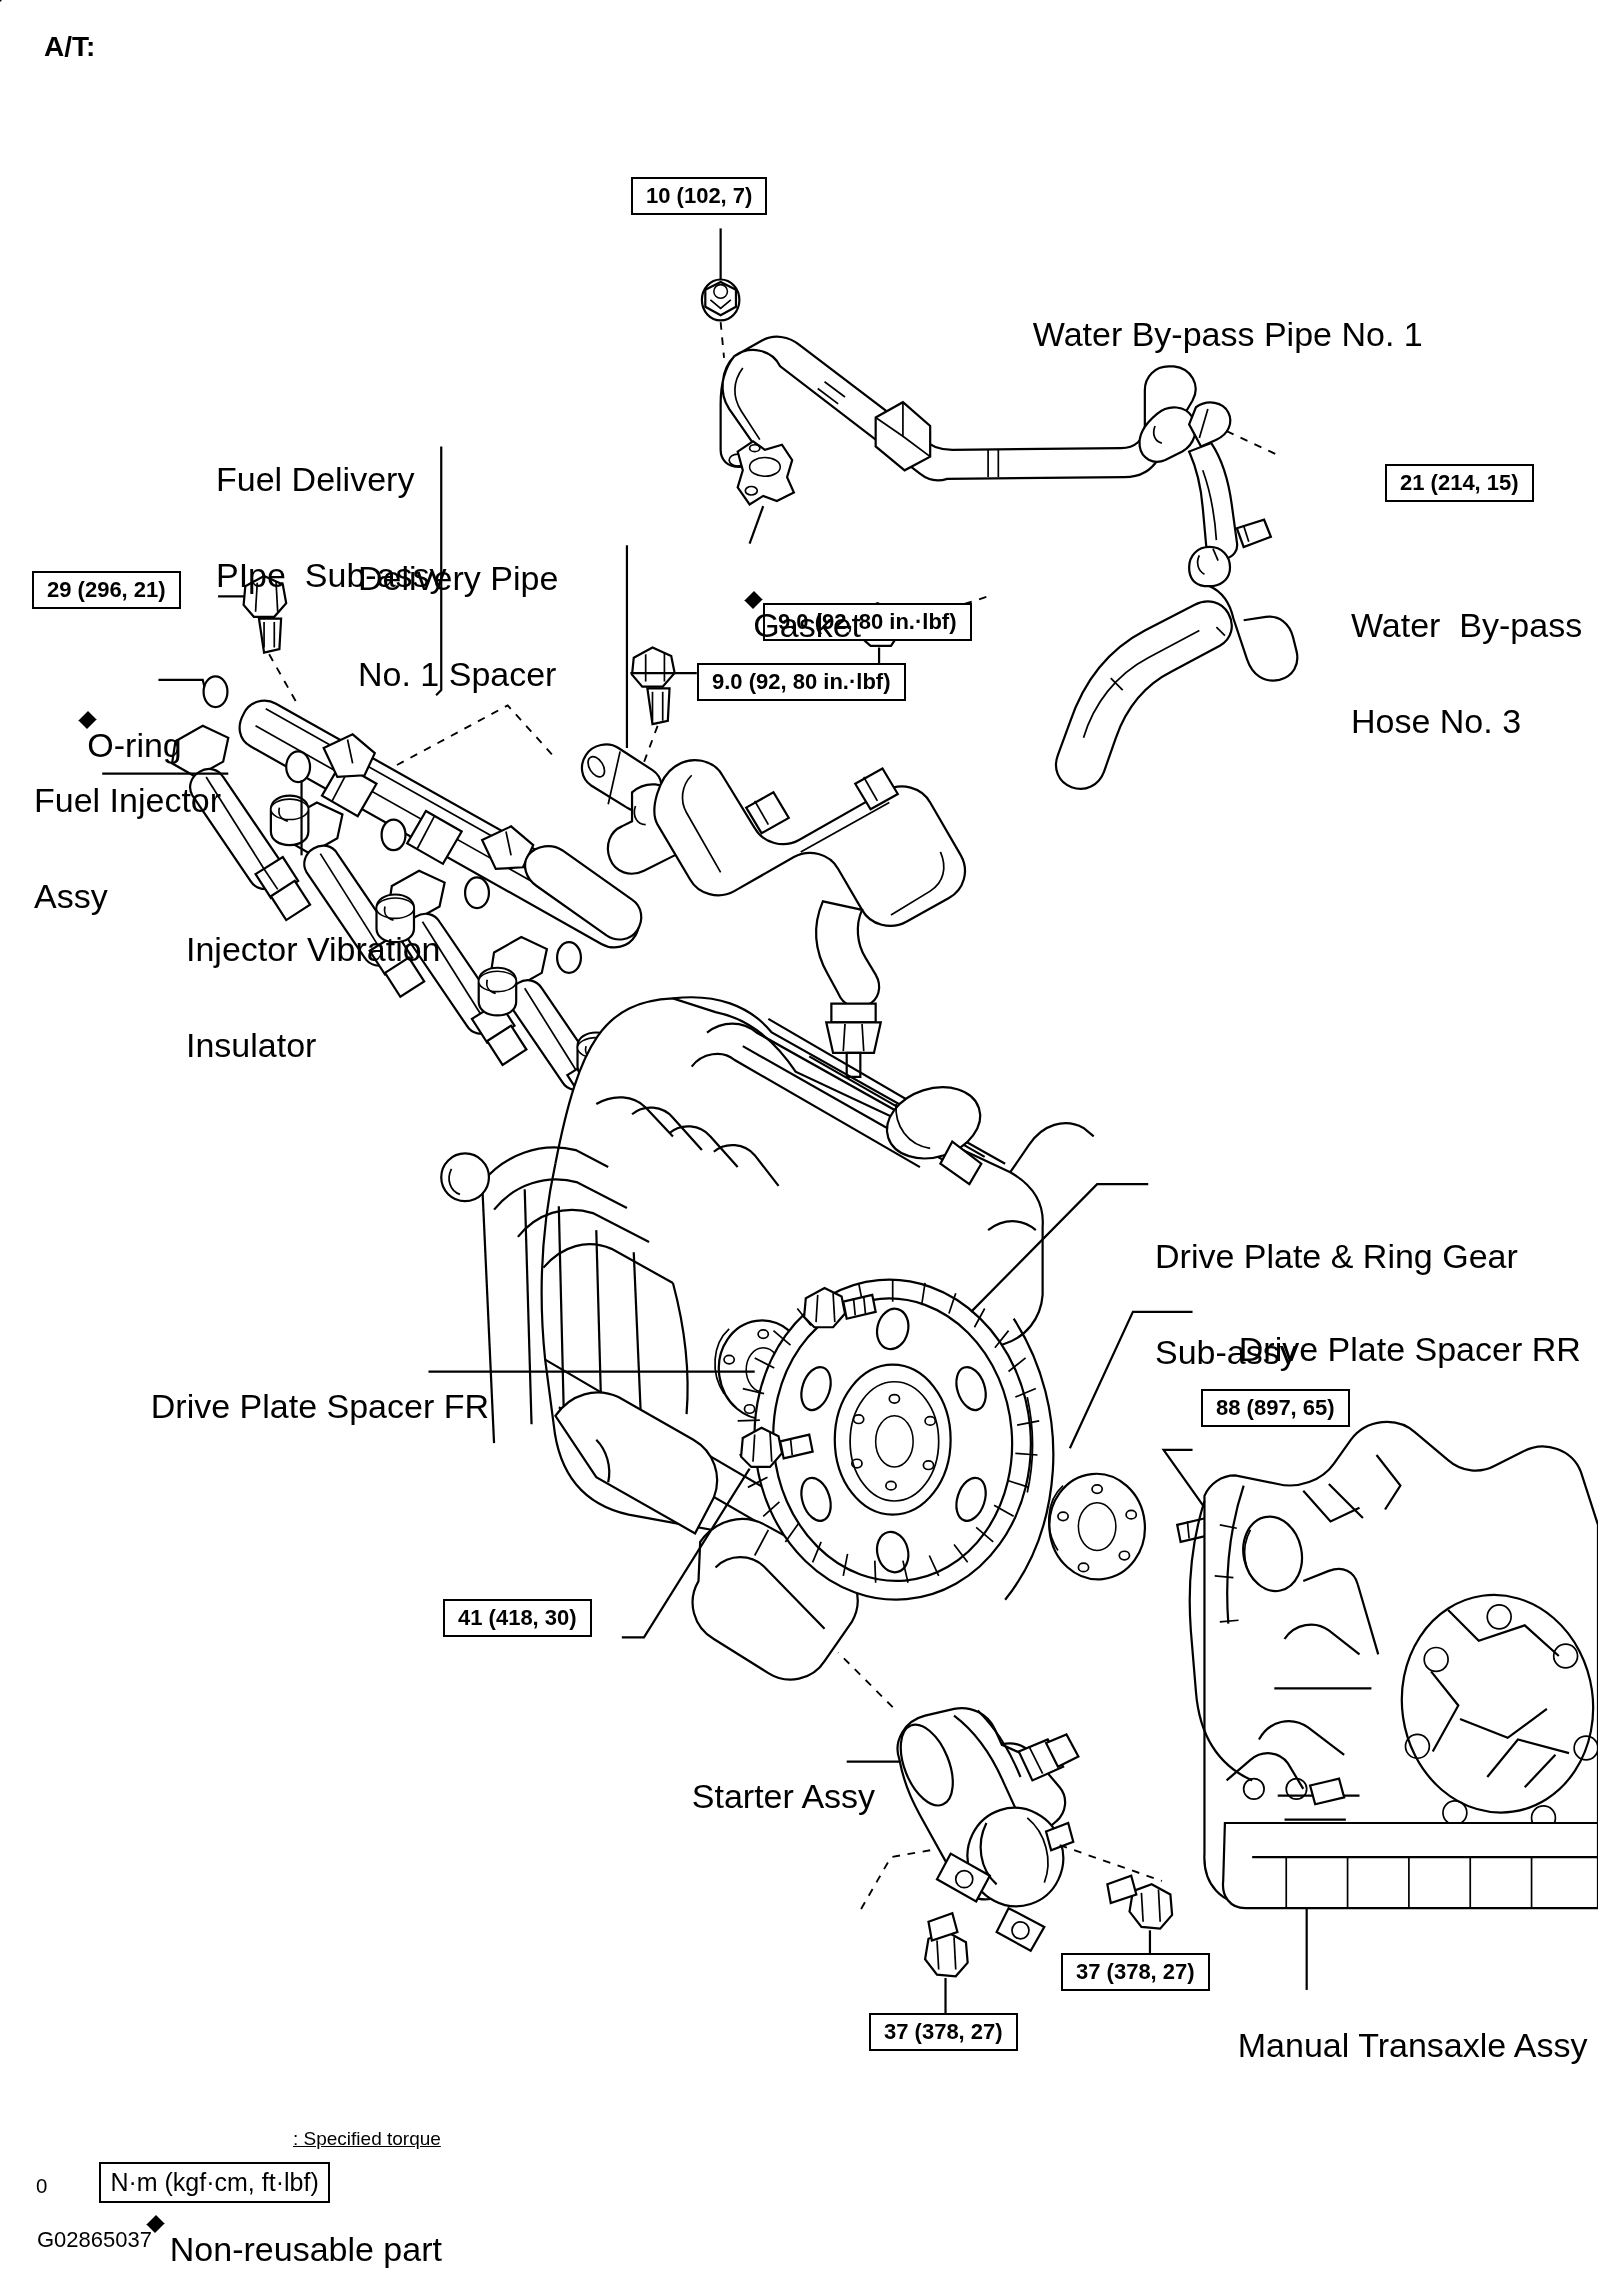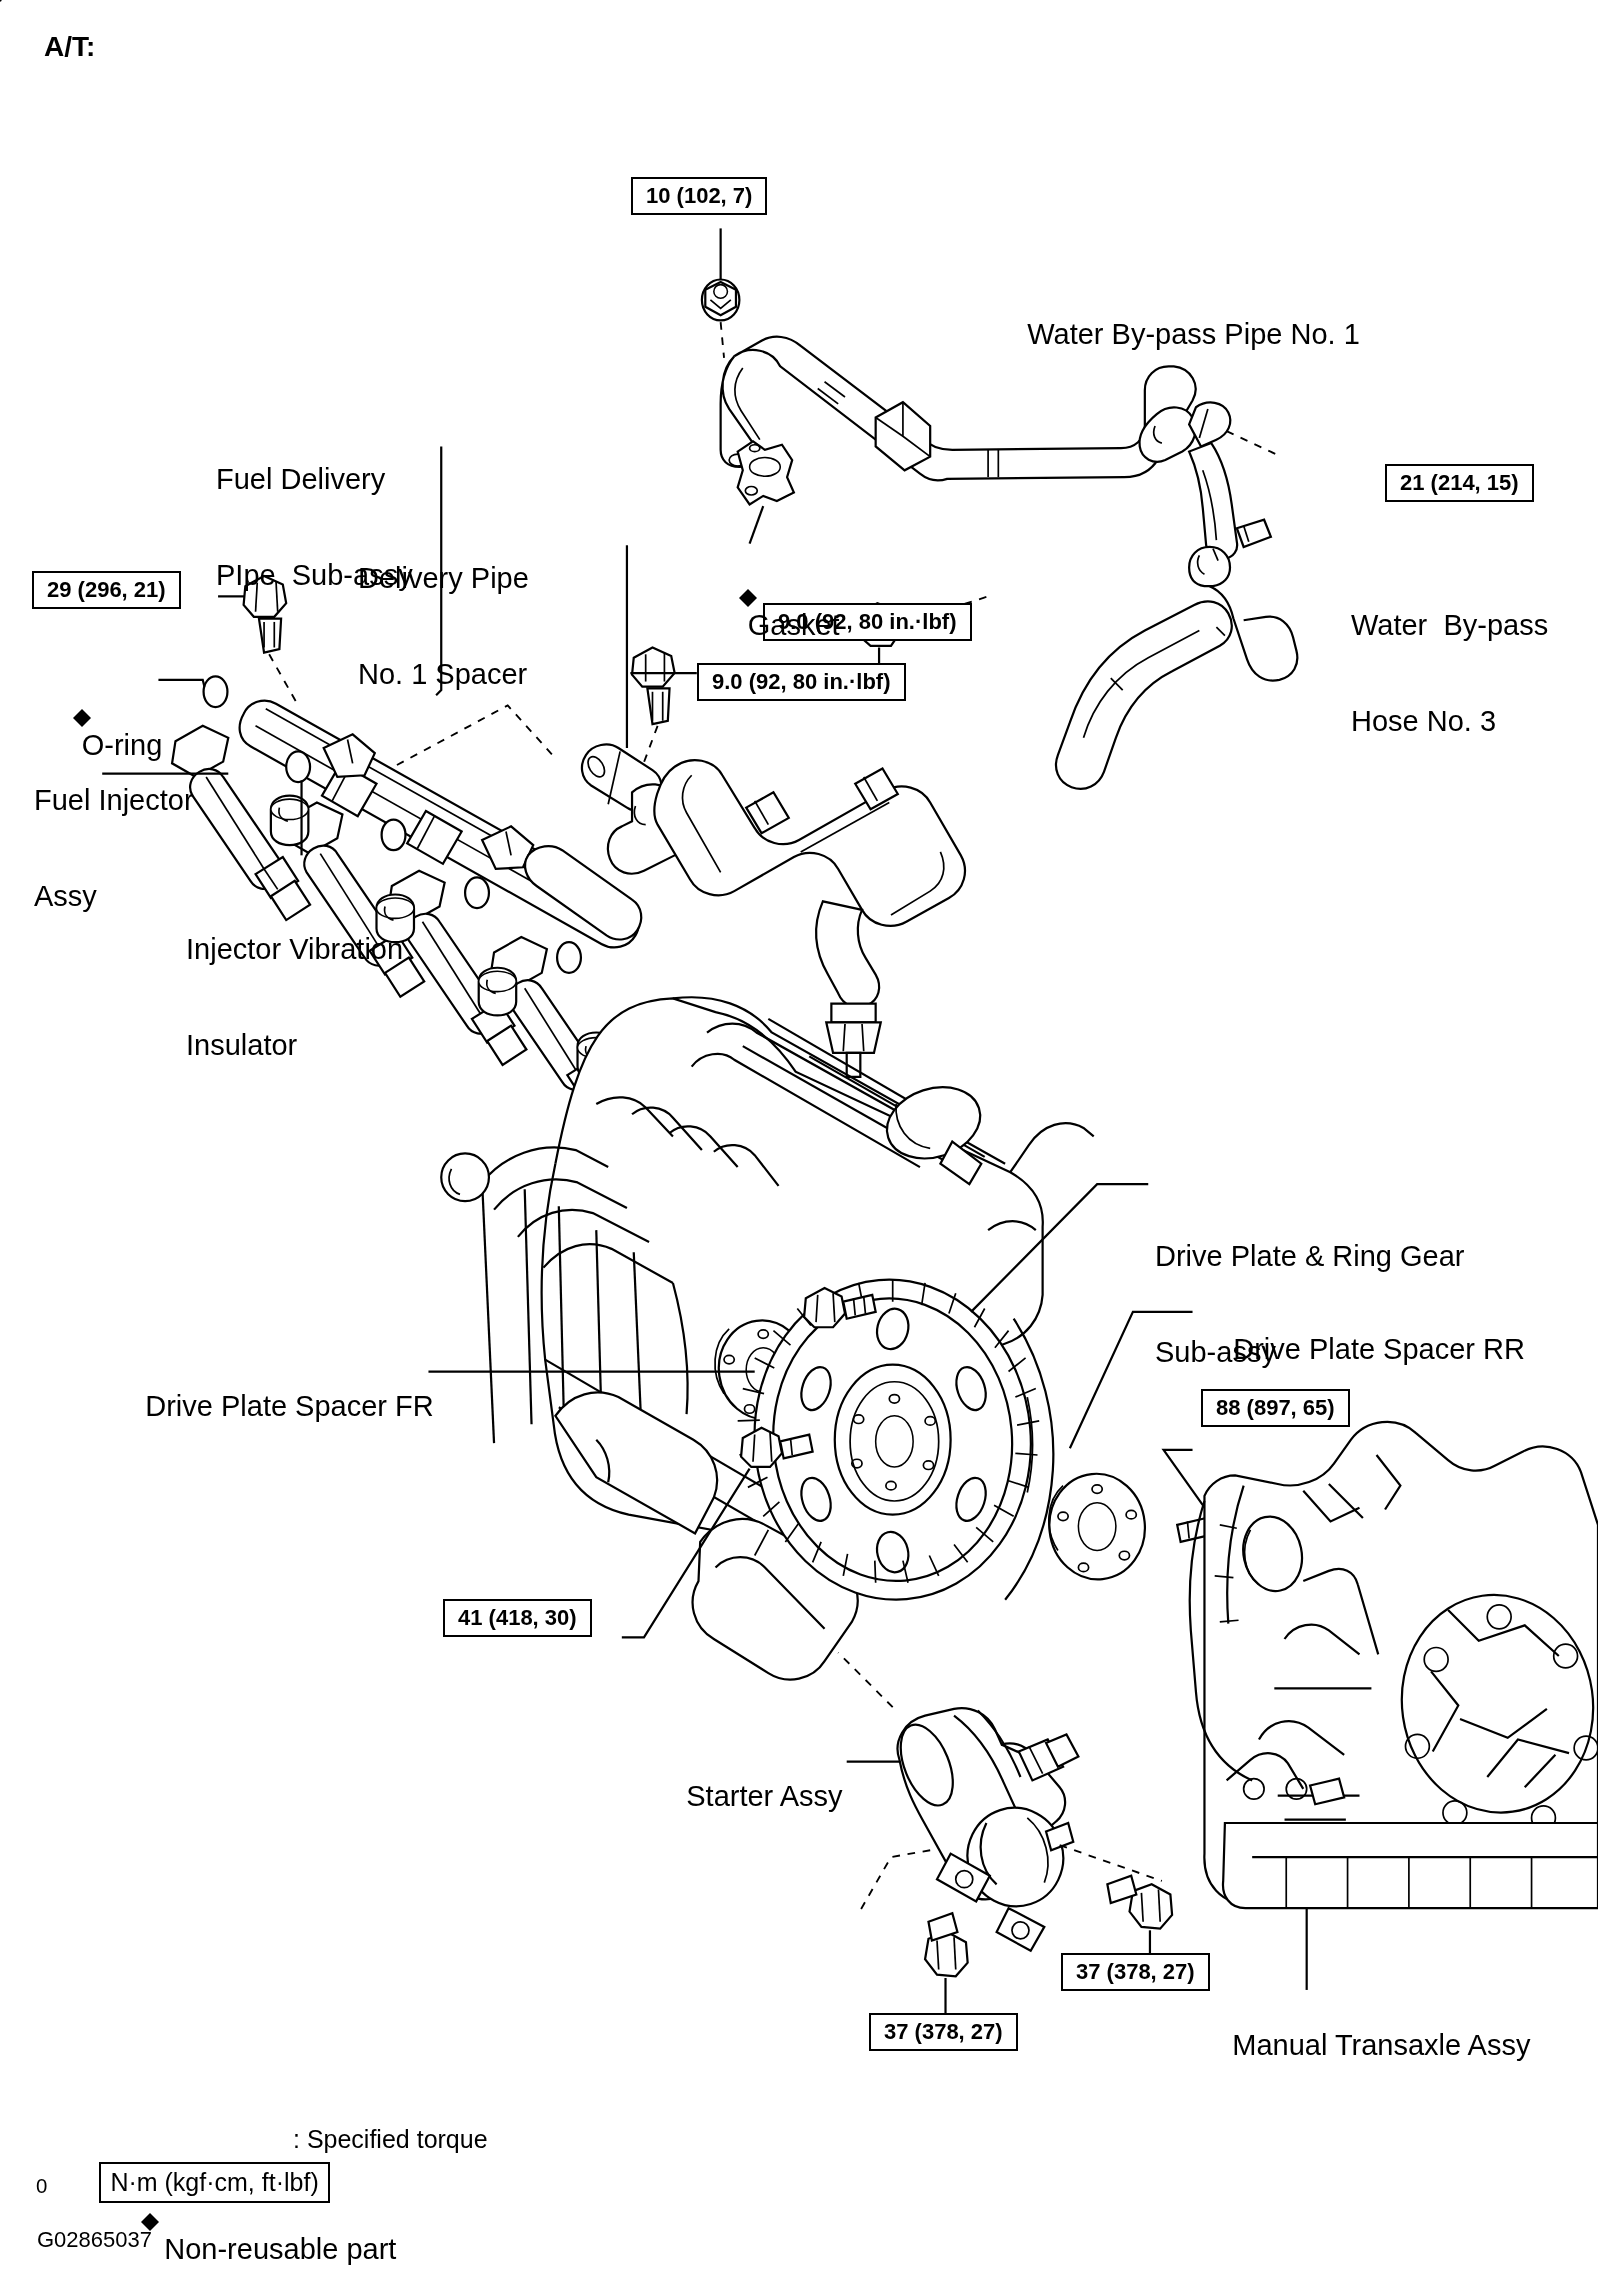--- a/index.html
+++ b/index.html
@@ -1,18 +1,18 @@
 <!DOCTYPE html>
 <html style="font-size:13.6px"><head>
 <meta charset="utf-8">
 <style>
   html,body{margin:0;padding:0;background:#fff;}
   body{width:1598px;height:2295px;position:relative;font-family:"Liberation Sans",sans-serif;color:#000;overflow:hidden;}
   #sheet{position:absolute;left:0;top:0;width:1290px;height:2295px;background:#fff;}
-  .lbl{position:absolute;font-family:"Liberation Sans",sans-serif;font-size:29px;line-height:32px;color:#000;white-space:pre;}
+  .lbl{position:absolute;font-family:"Liberation Sans",sans-serif;font-size:34px;line-height:32px;color:#000;white-space:pre;}
   .lbl.big{font-size:28px;font-weight:bold;}
   .tbox{position:absolute;border:2.6px solid #000;background:#fff;font-family:"Liberation Sans",sans-serif;font-weight:bold;font-size:22px;line-height:22px;padding:6px 13px;white-space:nowrap;box-sizing:border-box;}
   .legendbox{position:absolute;border:2.6px solid #000;background:#fff;font-family:"Liberation Sans",sans-serif;font-size:25px;line-height:25px;padding:6px 9.4px;white-space:nowrap;box-sizing:border-box;margin-top:40px;}
   .diamond{display:inline-block;width:0;height:0;border:9.4px solid transparent;border-bottom-color:#000;position:relative;top:-5.1px;}
   .diamond:after{content:"";position:absolute;left:-9.4px;top:9.4px;width:0;height:0;border:9.4px solid transparent;border-top-color:#000;}
   svg.art{position:absolute;left:0;top:0;width:1598px;height:2295px;pointer-events:none;}
   .ln{stroke:#000;stroke-width:2.6;fill:none;}
   .ln-thin{stroke:#000;stroke-width:2;fill:none;}
   .ln-dash{stroke:#000;stroke-width:2.2;fill:none;stroke-dasharray:9 9;}
   .fillw{fill:#fff;stroke:#000;stroke-width:2.6;}
@@ -577,21 +577,21 @@
 
   <div class="lbl" style="left:654px;top:1748px;">
     <span>Starter Assy</span>
   </div>
 
   <div class="lbl" style="left:1200px;top:1997px;">
     <span>Manual Transaxle Assy</span>
   </div>
 
   <div class="legendbox" style="left:99px;top:2122px;">N·m (kgf·cm, ft·lbf)</div>
-  <div class="lbl" style="left:293px;top:2123px;font-size:25px;">: Specified torque</div>
+  <div class="lbl" style="left:293px;top:2123px;font-size:19px;text-decoration:underline;">: Specified torque</div>
 
   <div class="zero" style="left:36px;top:2175px;">0</div>
   <div class="lbl" style="left:109px;top:2169px;">
     <span class="diamond"></span>
     <span style="margin-left:23px;">Non-reusable part</span>
   </div>
 
   <div class="gcode" style="left:37px;top:2227px;">G02865037</div>
 
 </div>

